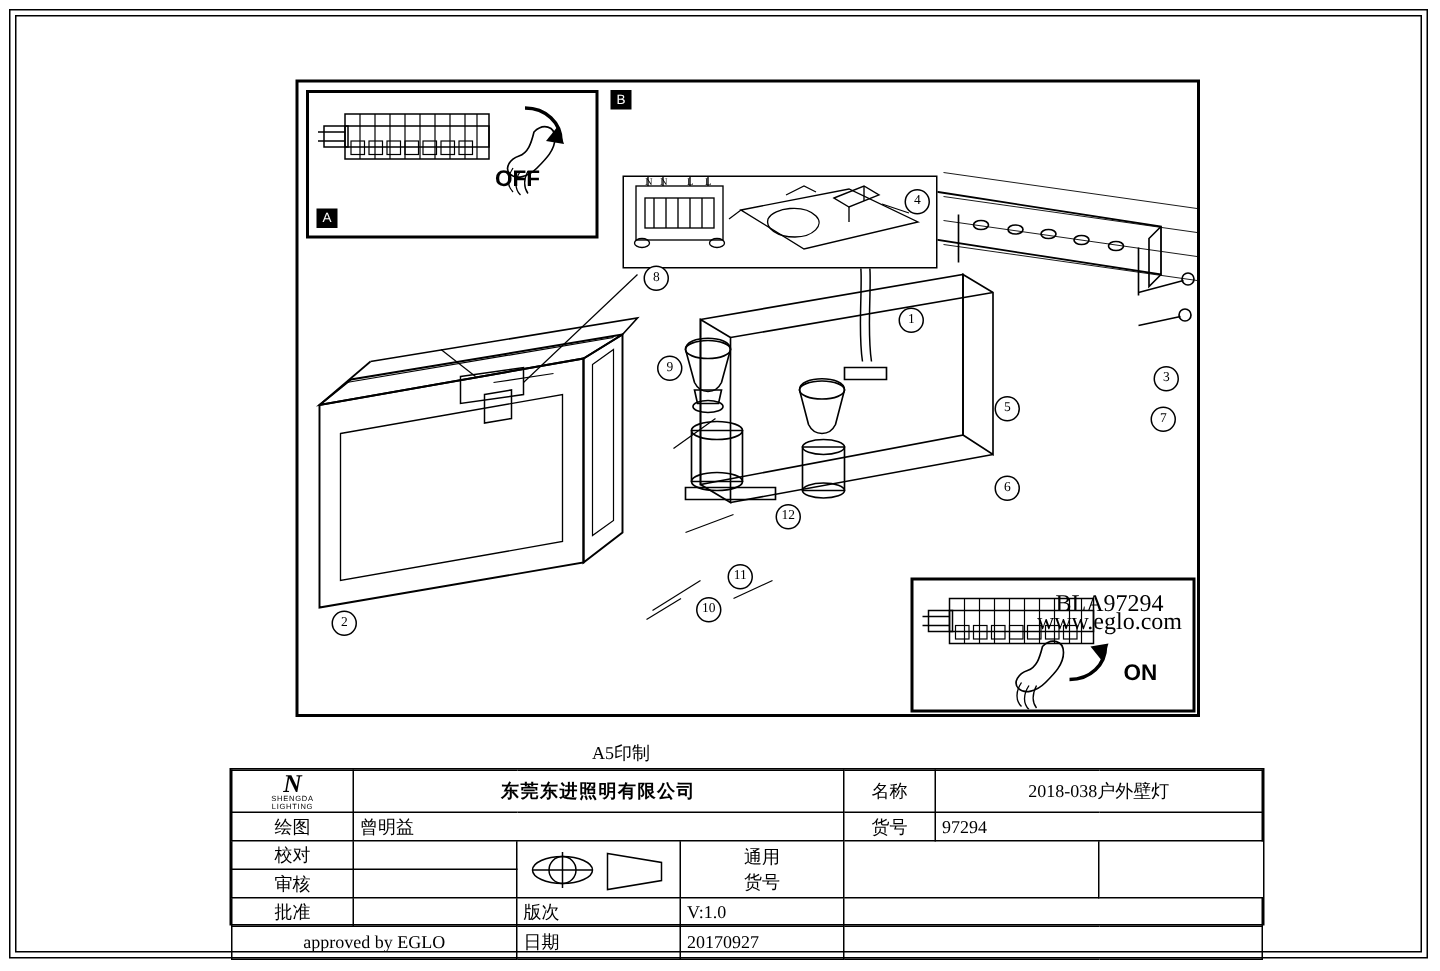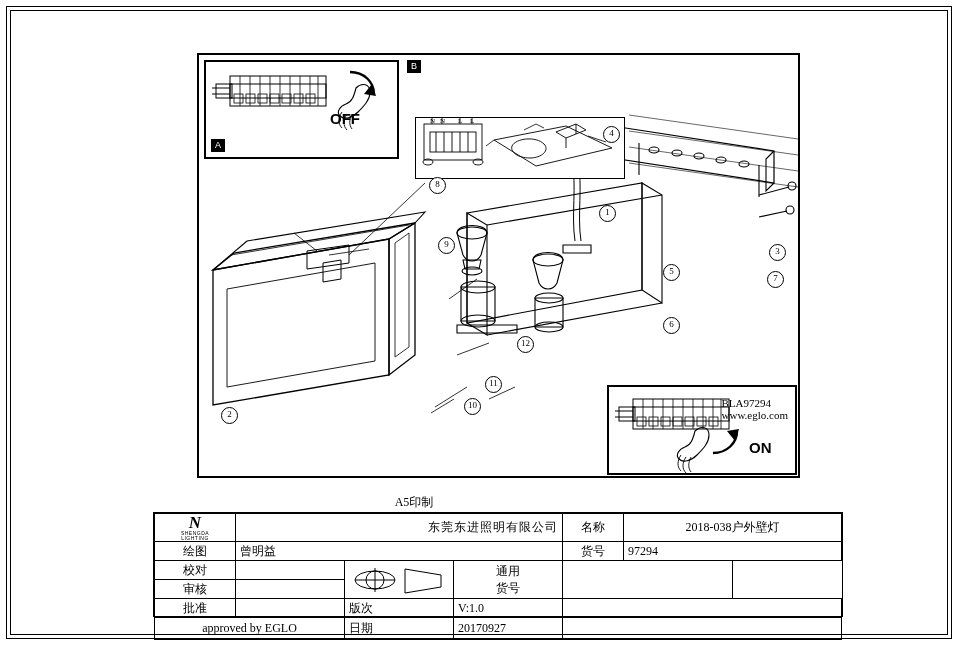--- a/index.html
+++ b/index.html
@@ -86,23 +86,23 @@
     border: 1.5px solid #000;
     box-sizing: border-box;
     background: #fff;
   }
 
   
   .eglo-label {
     position: absolute;
     right: 10px;
     bottom: 55px;
-    text-align: left;
-    font-family: "Liberation Serif", serif;
-    font-size: 11px;
+    text-align: center;
+    font-family: "Liberation Serif", serif;
+    font-size: 16px;
     line-height: 12px;
   }
 
   
   .callout {
     position: absolute;
     width: 15px;
     height: 15px;
     border: 1px solid #000;
     border-radius: 50%;
@@ -141,23 +141,23 @@
   }
   .tb-table td {
     border: 1px solid #000;
     font-size: 12px;
     padding: 0 4px;
     font-family: "Liberation Serif", serif;
   }
   .lbl { text-align: center; width: 48px; }
   .company {
     font-size: 21px;
-    font-weight: normal;
+    font-weight: bold;
     letter-spacing: 1px;
-    text-align: right;
+    text-align: center;
     padding-left: 4px;
     margin-top: 38px;
   }
   .logo-cell {
     width: 72px;
     text-align: center;
     vertical-align: middle;
   }
   .logo-wrap { line-height: 1; }
   .logo-mark {

